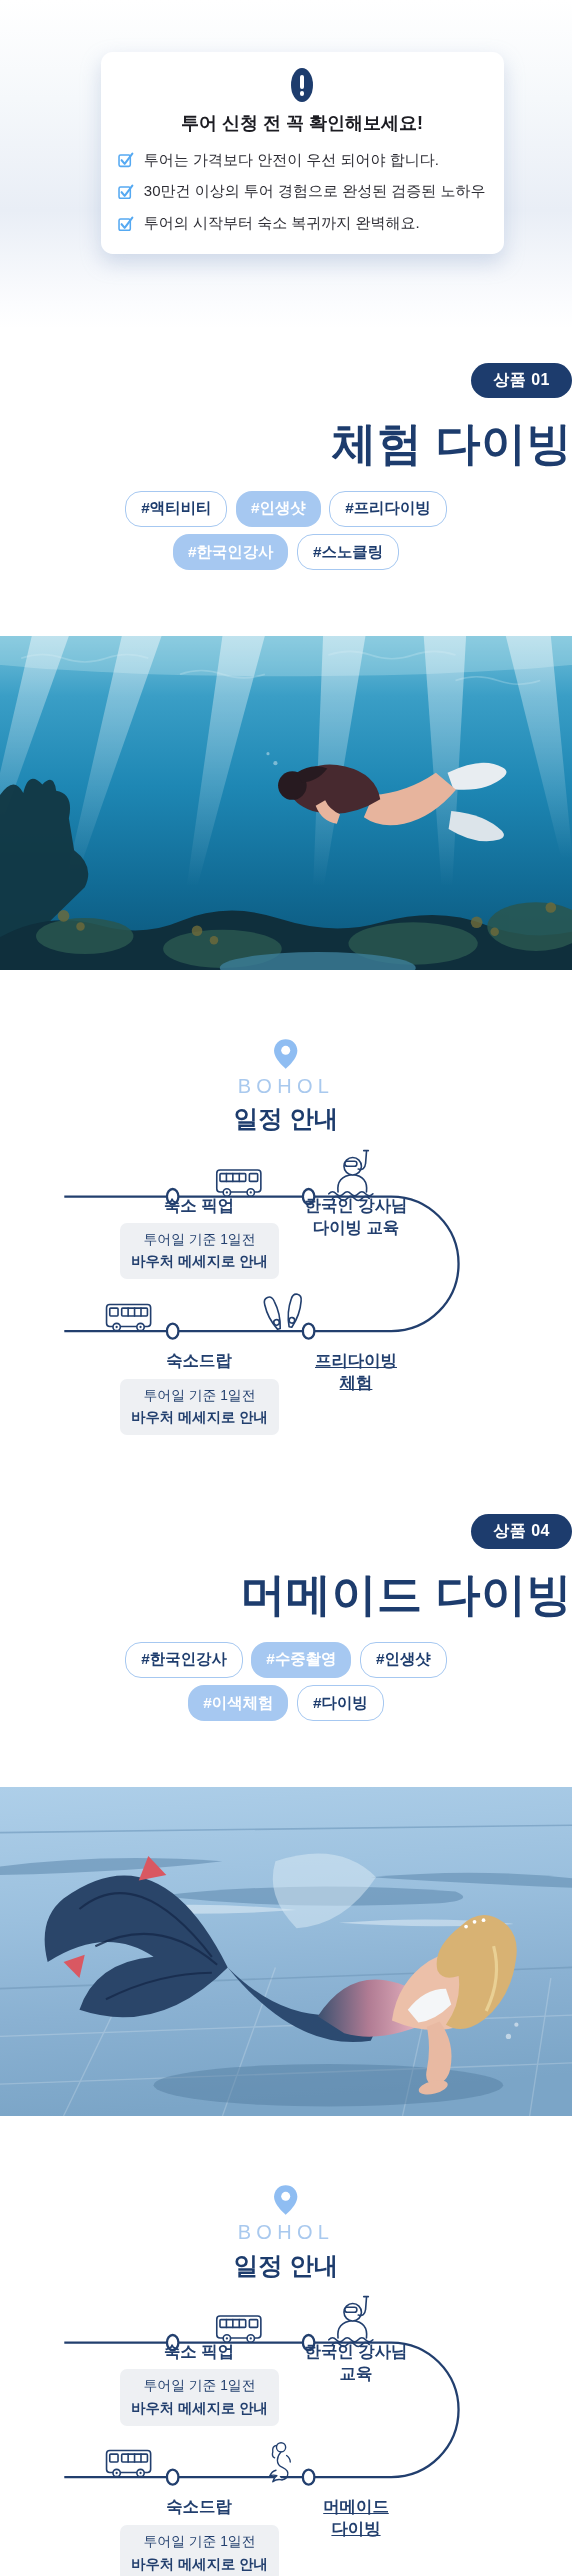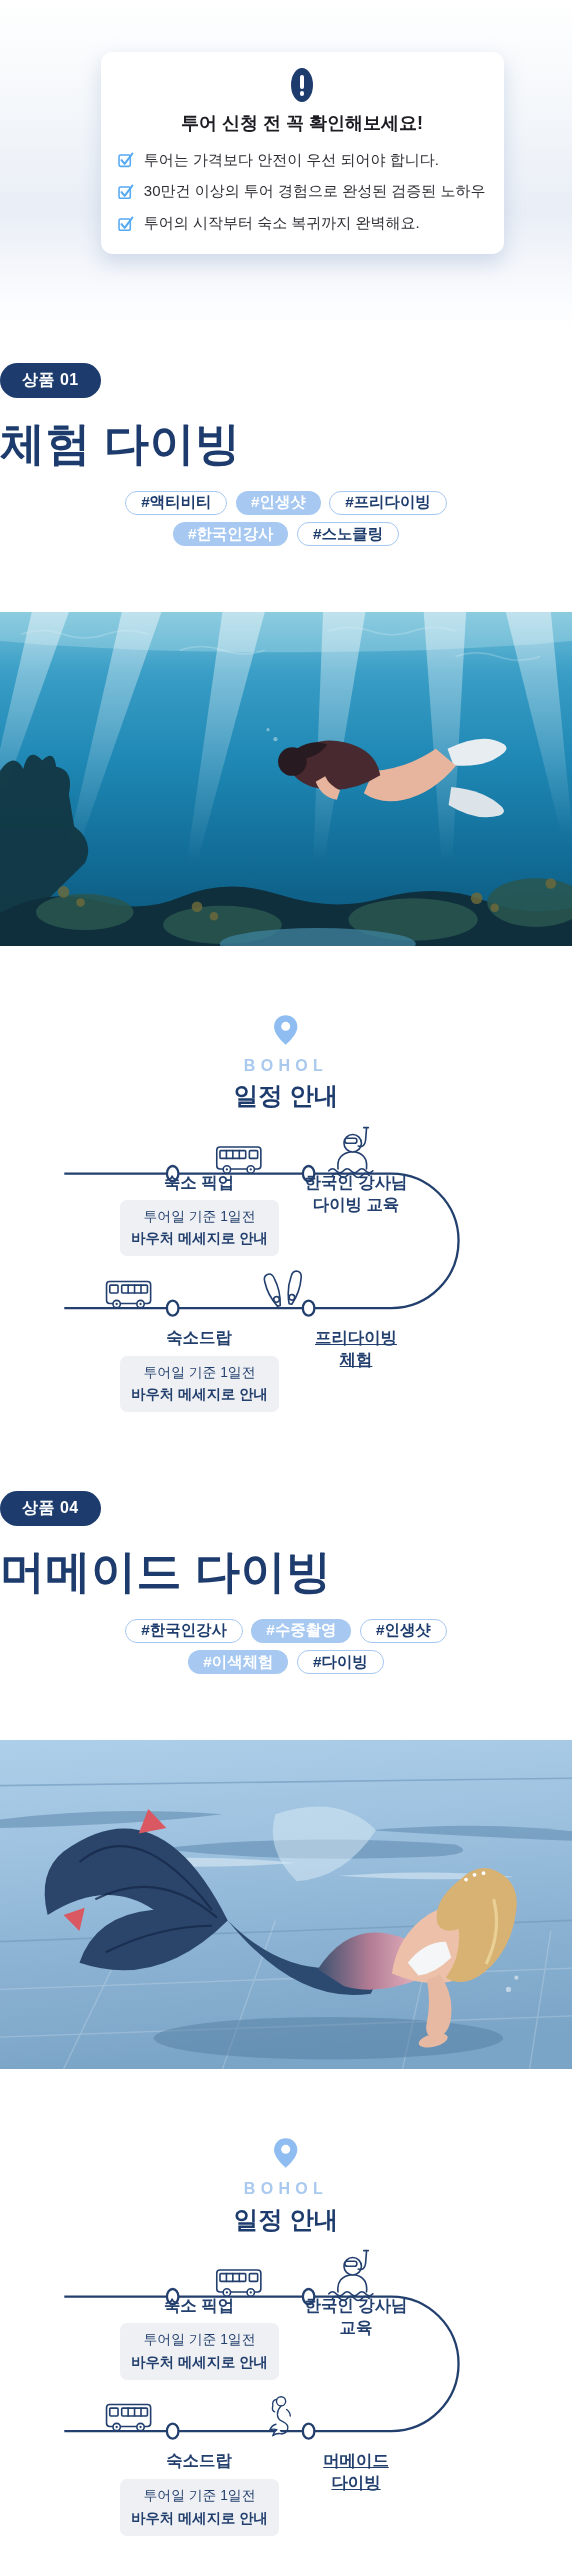--- a/index.html
+++ b/index.html
@@ -13,41 +13,41 @@
     border-radius:11.7px;box-shadow:0 8.5px 20px rgba(150,172,205,.38);text-align:center;padding-top:16px;}
   .excl{width:22px;height:34px;margin:0 auto;background:#1d3c6d;border-radius:50%;position:relative;}
   .excl .bar{position:absolute;left:9px;top:6.9px;width:4.2px;height:14.3px;background:#fff;border-radius:2.1px;}
   .excl .dot{position:absolute;left:9px;bottom:6.4px;width:4.2px;height:4.2px;background:#fff;border-radius:50%;}
   .notice-title{margin-top:8.5px;font-size:18px;font-weight:700;color:#1c1c22;}
   .notice-list{display:inline-block;margin-top:16px;text-align:left;}
   .notice-item{display:flex;align-items:center;gap:10px;margin-top:12.7px;font-size:15px;color:#2c2c33;}
   .notice-item:first-child{margin-top:0;}
 
   
-  .product-head{text-align:left;padding:34px 0 66px;background:#fff;}
+  .product-head{text-align:right;padding:34px 0 66px;background:#fff;}
   .badge{display:inline-block;background:#1d3c6d;color:#fff;font-size:16px;font-weight:700;
     padding:6.9px 22px;border-radius:17.5px;letter-spacing:0.5px;}
   .p-title{margin-top:16px;font-size:45px;font-weight:700;color:#1d3c6d;letter-spacing:0.5px;}
   .tag-rows{margin-top:17px;}
   .tag-row{display:flex;justify-content:center;gap:8.5px;margin-top:7.4px;}
-  .tag{display:inline-flex;align-items:center;height:24px;border-radius:16px;padding:0 15px;
+  .tag{display:inline-flex;align-items:center;height:36px;border-radius:16px;padding:0 15px;
     font-size:15.4px;font-weight:600;box-sizing:border-box;}
   .tag.outline{border:1.6px solid #a6c8f1;color:#1d3c6d;background:#fff;}
   .tag.filled{background:#a6c8f1;color:#fff;}
 
   
   .photo{position:relative;width:572px;overflow:hidden;background:#1e87b4;}
   .photo-1{height:334px;} .photo-2{height:329px;background:#9bc0de;}
   .photo svg.scene{position:absolute;inset:0;width:100%;height:100%;display:block;}
 
   
   .schedule{text-align:center;background:#fff;}
   .sched-1{padding:68px 0 19px;} .sched-2{padding:68px 0 43px;}
   .pin{display:block;margin:0 auto;}
-  .loc{margin-top:12px;font-size:16px;font-weight:700;letter-spacing:5.3px;color:#a9c9ee;}
+  .loc{margin-top:6px;font-size:20px;font-weight:400;letter-spacing:5.3px;color:#a9c9ee;}
   .sched-title{margin-top:5.3px;font-size:24.4px;font-weight:700;color:#1d3c6d;}
   .route{position:relative;width:496px;height:313px;margin-top:12.7px;}
   .route svg.rails{position:absolute;inset:0;width:100%;height:100%;}
   .stop-lbl{position:absolute;width:170px;font-size:16.4px;font-weight:600;color:#223f6e;line-height:1.32;}
   .lbl-pickup{left:114px;top:47px;} .lbl-lesson{left:271px;top:47px;}
   .lbl-drop{left:114px;top:202px;} .lbl-activity{left:271px;top:202px;text-decoration:underline;}
   .note{position:absolute;width:159px;box-sizing:border-box;background:#eef0f3;border-radius:7px;
     padding:8px 4.2px;color:#223f6e;}
   .note-pickup{left:120px;top:75px;} .note-drop{left:120px;top:231px;}
   .note-l1{font-size:13.8px;} .note-l2{margin-top:3.2px;font-size:14.3px;font-weight:700;}

